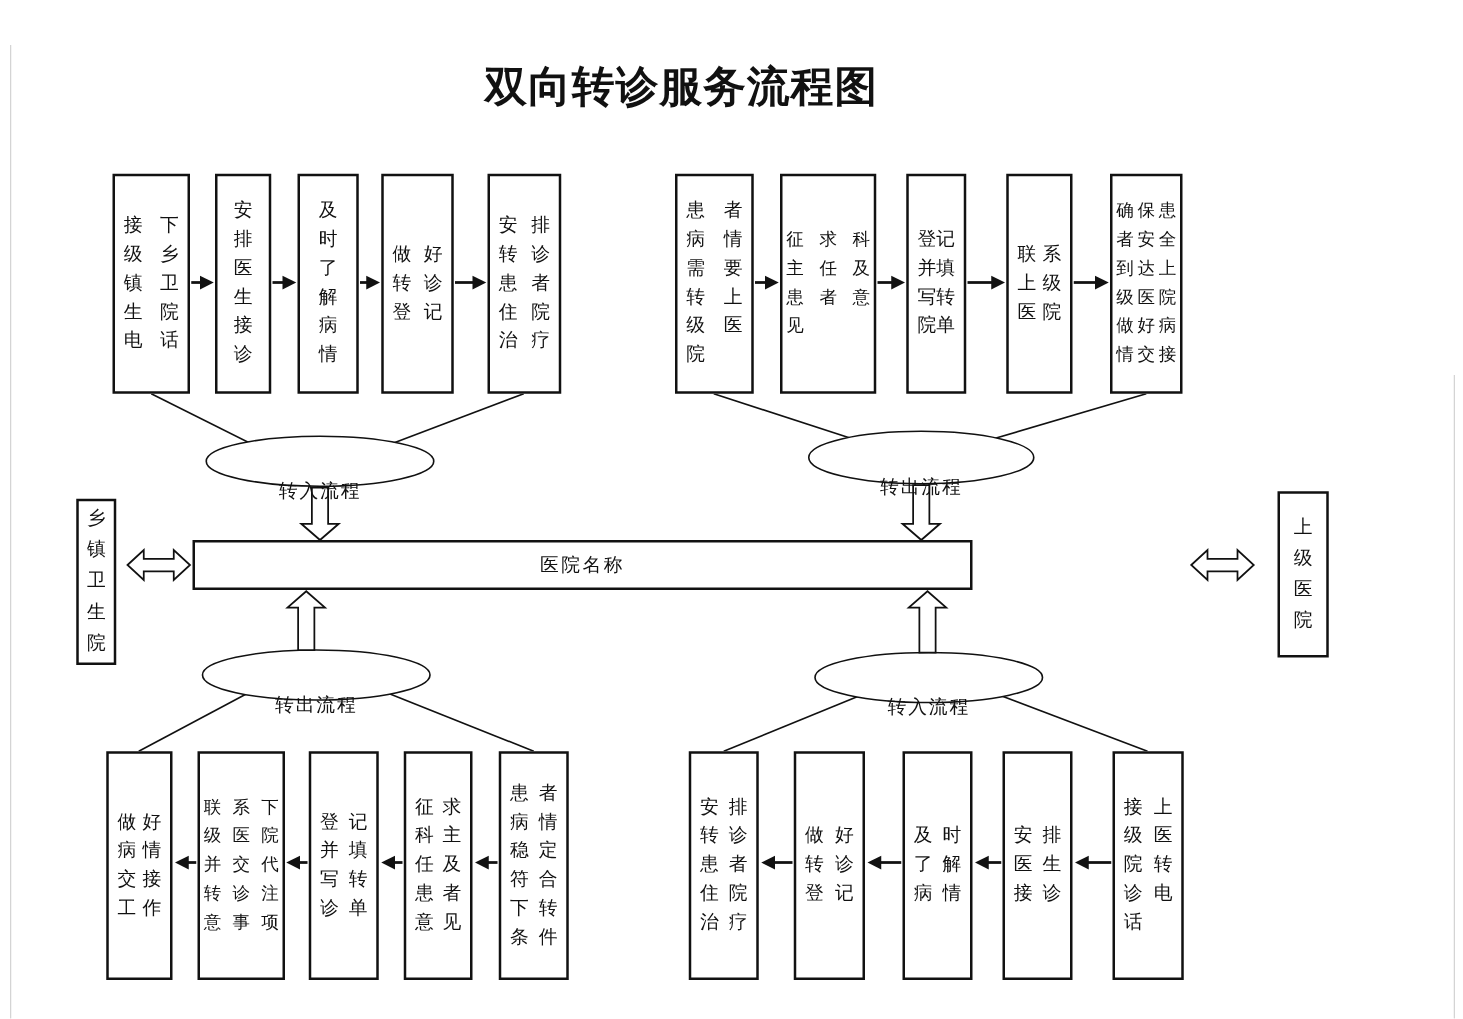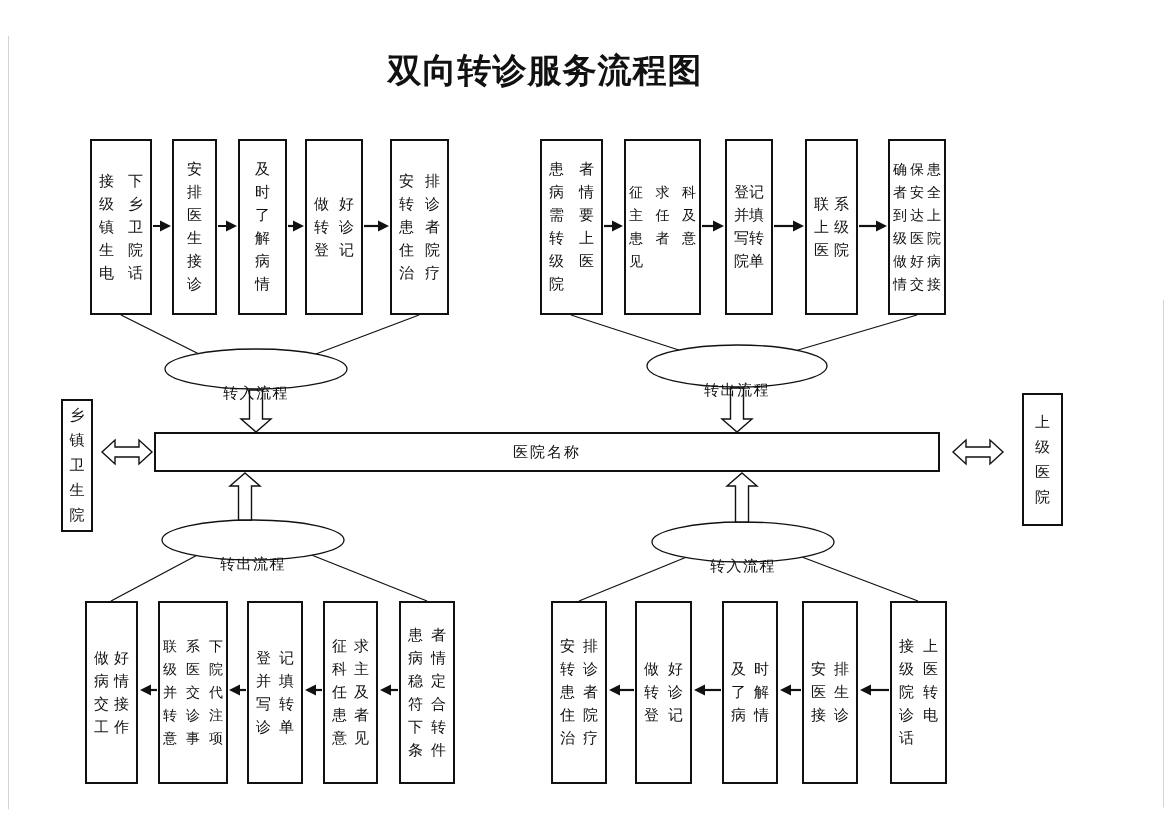--- a/index.html
+++ b/index.html
@@ -1,37 +1,37 @@
 <!DOCTYPE html>
 <html><head>
 <meta charset="utf-8">
 <style>
   html,body{margin:0;padding:0;background:#ffffff;}
   .page{
     position:relative;width:1170px;height:815px;background:#ffffff;overflow:hidden;
-    font-family:"Liberation Serif","DejaVu Serif",serif;color:#111111;border-radius:24px;
+    font-family:"Liberation Serif","DejaVu Serif",serif;color:#111111;
   }
   .title{
     position:absolute;left:0;top:50px;width:1090px;text-align:center;
     font-size:34px;font-weight:bold;letter-spacing:1px;line-height:42px;
   }
   svg.overlay{position:absolute;left:0;top:0;z-index:1;}
   .box{
     position:absolute;z-index:2;border:2px solid #111111;background:#ffffff;
     box-sizing:border-box;display:flex;flex-direction:column;justify-content:center;
     font-size:15px;line-height:23px;
   }
   .box .ln{display:flex;justify-content:space-between;align-items:center;height:23px;padding:0 7px;}
   .box .ln.partial{justify-content:flex-start;}
   .box[data-wrap="1"] .ln{justify-content:center;}
   .box[data-wrap="3"]{font-size:14px;}
   .box[data-wrap="3"] .ln{padding:0 3px;}
   .side .ln{height:25px;}
   .bar{
-    position:absolute;z-index:2;left:154px;top:432px;width:786px;height:40px;
+    position:absolute;z-index:2;left:154px;top:432px;width:624px;height:40px;
     border:2px solid #111111;background:#ffffff;box-sizing:border-box;
     display:flex;align-items:center;justify-content:center;
     font-size:15px;letter-spacing:2px;
   }
   .elabel{
     position:absolute;z-index:3;transform:translate(-50%,-50%);
     font-size:15px;letter-spacing:1.5px;white-space:nowrap;margin-top:24px;
   }
   .edge{position:absolute;z-index:0;background:#d4d4d4;width:1px;}
 </style>

